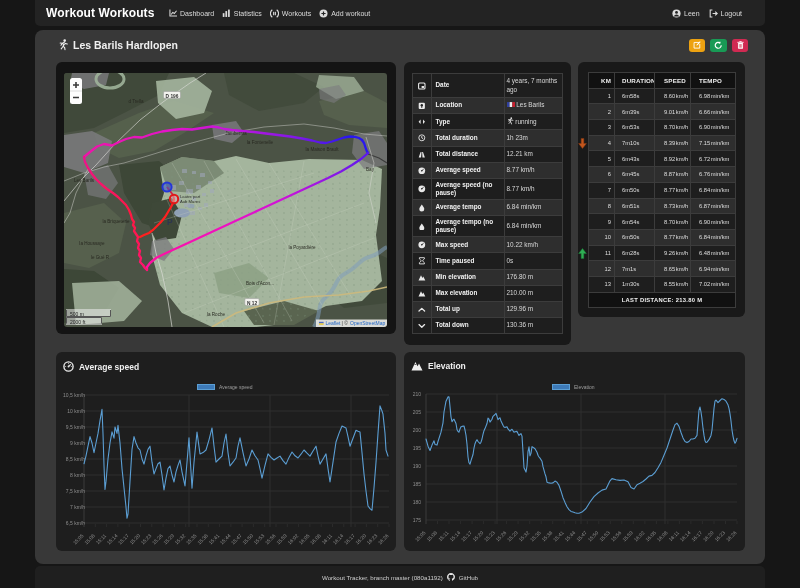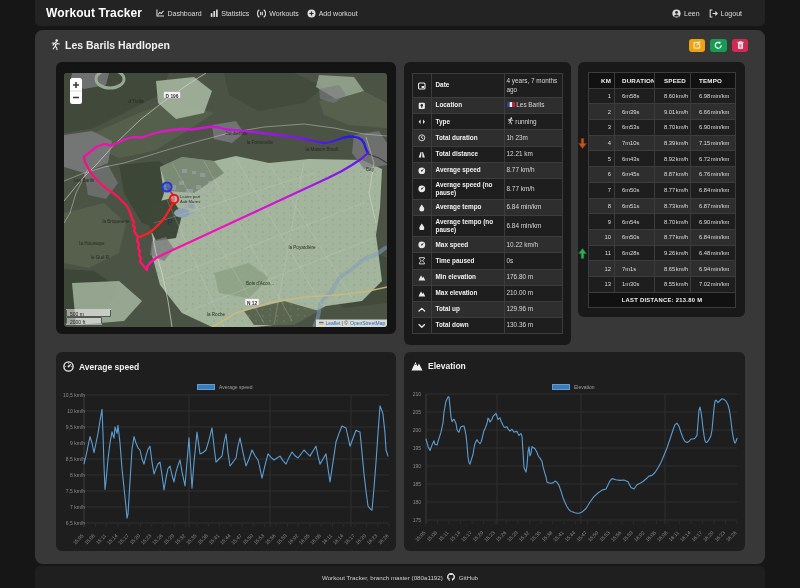--- a/index.html
+++ b/index.html
@@ -1,21 +1,21 @@
 <!DOCTYPE html>
 <html><head><meta charset="utf-8"><style>
 * { margin:0; padding:0; box-sizing:border-box; }
 html,body { width:800px; height:588px; background:#161616; font-family:"Liberation Sans", sans-serif; overflow:hidden; position:relative; }
 .nav { position:absolute; left:35px; top:0; width:730px; height:26px; background:#232323; border-radius:0 0 5px 5px; display:flex; align-items:center; }
 .brand { color:#fff; font-size:12px; font-weight:bold; margin-left:11px; letter-spacing:0.1px; }
 .nlink { color:#dcdcdc; font-size:7px; margin-left:8px; display:flex; align-items:center; gap:3px; }
 .nspacer { flex:1; }
 .nright { margin-right:23px; margin-left:9px; }
 .container { position:absolute; left:35px; top:30px; width:730px; height:534px; background:#383838; border-radius:8px; }
-.hdr { position:absolute; left:50px; top:38px; height:14px; color:#f0f0f0; font-size:10.5px; font-weight:bold; display:flex; align-items:center; gap:4px; }
+.hdr { position:absolute; left:58px; top:38px; height:14px; color:#f0f0f0; font-size:10.5px; font-weight:bold; display:flex; align-items:center; gap:4px; }
 .btn { position:absolute; top:38.5px; width:16.2px; height:13px; border-radius:3px; display:flex; align-items:center; justify-content:center; }
 .card { position:absolute; background:#191919; border-radius:6px; }
 .map { position:absolute; left:64px; top:73px; border-radius:3px; }
 .dtab { position:absolute; left:412px; top:73px; width:151px; border-collapse:collapse; table-layout:fixed; }
 .dtab td { border:1px solid #3c3c3c; font-size:6.4px; vertical-align:middle; }
 .dtab tr.odd td { background:#1e1e1e; }
 .dtab tr.even td { background:#2e2e2e; }
 .dtab td.ic { width:19px; text-align:center; }
 .dtab td.ic svg { vertical-align:middle; }
 .dtab td.lb { width:73px; color:#f2f2f2; font-weight:bold; padding-left:3.5px; line-height:1.3; }
@@ -30,21 +30,21 @@
 .stab .sp { width:36px; text-align:left; padding-left:9px; }
 .stab .te { text-align:left; padding-left:8px; }
 .stab tr.sfoot td { background:#111; color:#f2f2f2; font-weight:bold; text-align:center; font-size:5.8px; letter-spacing:0.3px; }
 .amark { position:absolute; left:-11px; top:2.5px; }
 .ctitle { position:absolute; color:#f0f0f0; font-size:8.5px; font-weight:bold; display:flex; align-items:center; gap:5px; }
 .legend { position:absolute; font-size:5px; color:#9f9f9f; display:flex; align-items:center; gap:4px; }
 .lbox { width:18px; height:5.5px; background:#3d7ab8; border:0.5px solid #5b9ed3; }
 .footer { position:absolute; left:35px; top:566px; width:730px; height:22px; background:#1f1f1f; border-radius:5px 5px 0 0; color:#cfcfcf; font-size:6.2px; display:flex; align-items:center; justify-content:center; gap:4px; }
 </style></head><body>
 <div class="nav">
-<span class="brand">Workout Tracker</span>
+<span class="brand">Workout Workouts</span>
 <span class="nlink" style="margin-left:14px"><svg width="8.5" height="8.5" viewBox="0 0 9 9">
         <path d="M1 0.5 V7.5 H8.5" stroke="#dcdcdc" stroke-width="1.1" fill="none"></path>
         <path d="M2.2 5.8 L4 3.6 L5.6 4.8 L8 1.8" stroke="#dcdcdc" stroke-width="1.1" fill="none"></path>
       </svg> Dashboard</span>
 <span class="nlink"><svg width="8.5" height="8.5" viewBox="0 0 9 9">
         <rect x="0.8" y="4.4" width="1.8" height="4" fill="#dcdcdc"></rect>
         <rect x="3.6" y="2.2" width="1.8" height="6.2" fill="#dcdcdc"></rect>
         <rect x="6.4" y="0.6" width="1.8" height="7.8" fill="#dcdcdc"></rect>
       </svg> Statistics</span>
 <span class="nlink"><svg width="9" height="9" viewBox="0 0 9 9">

